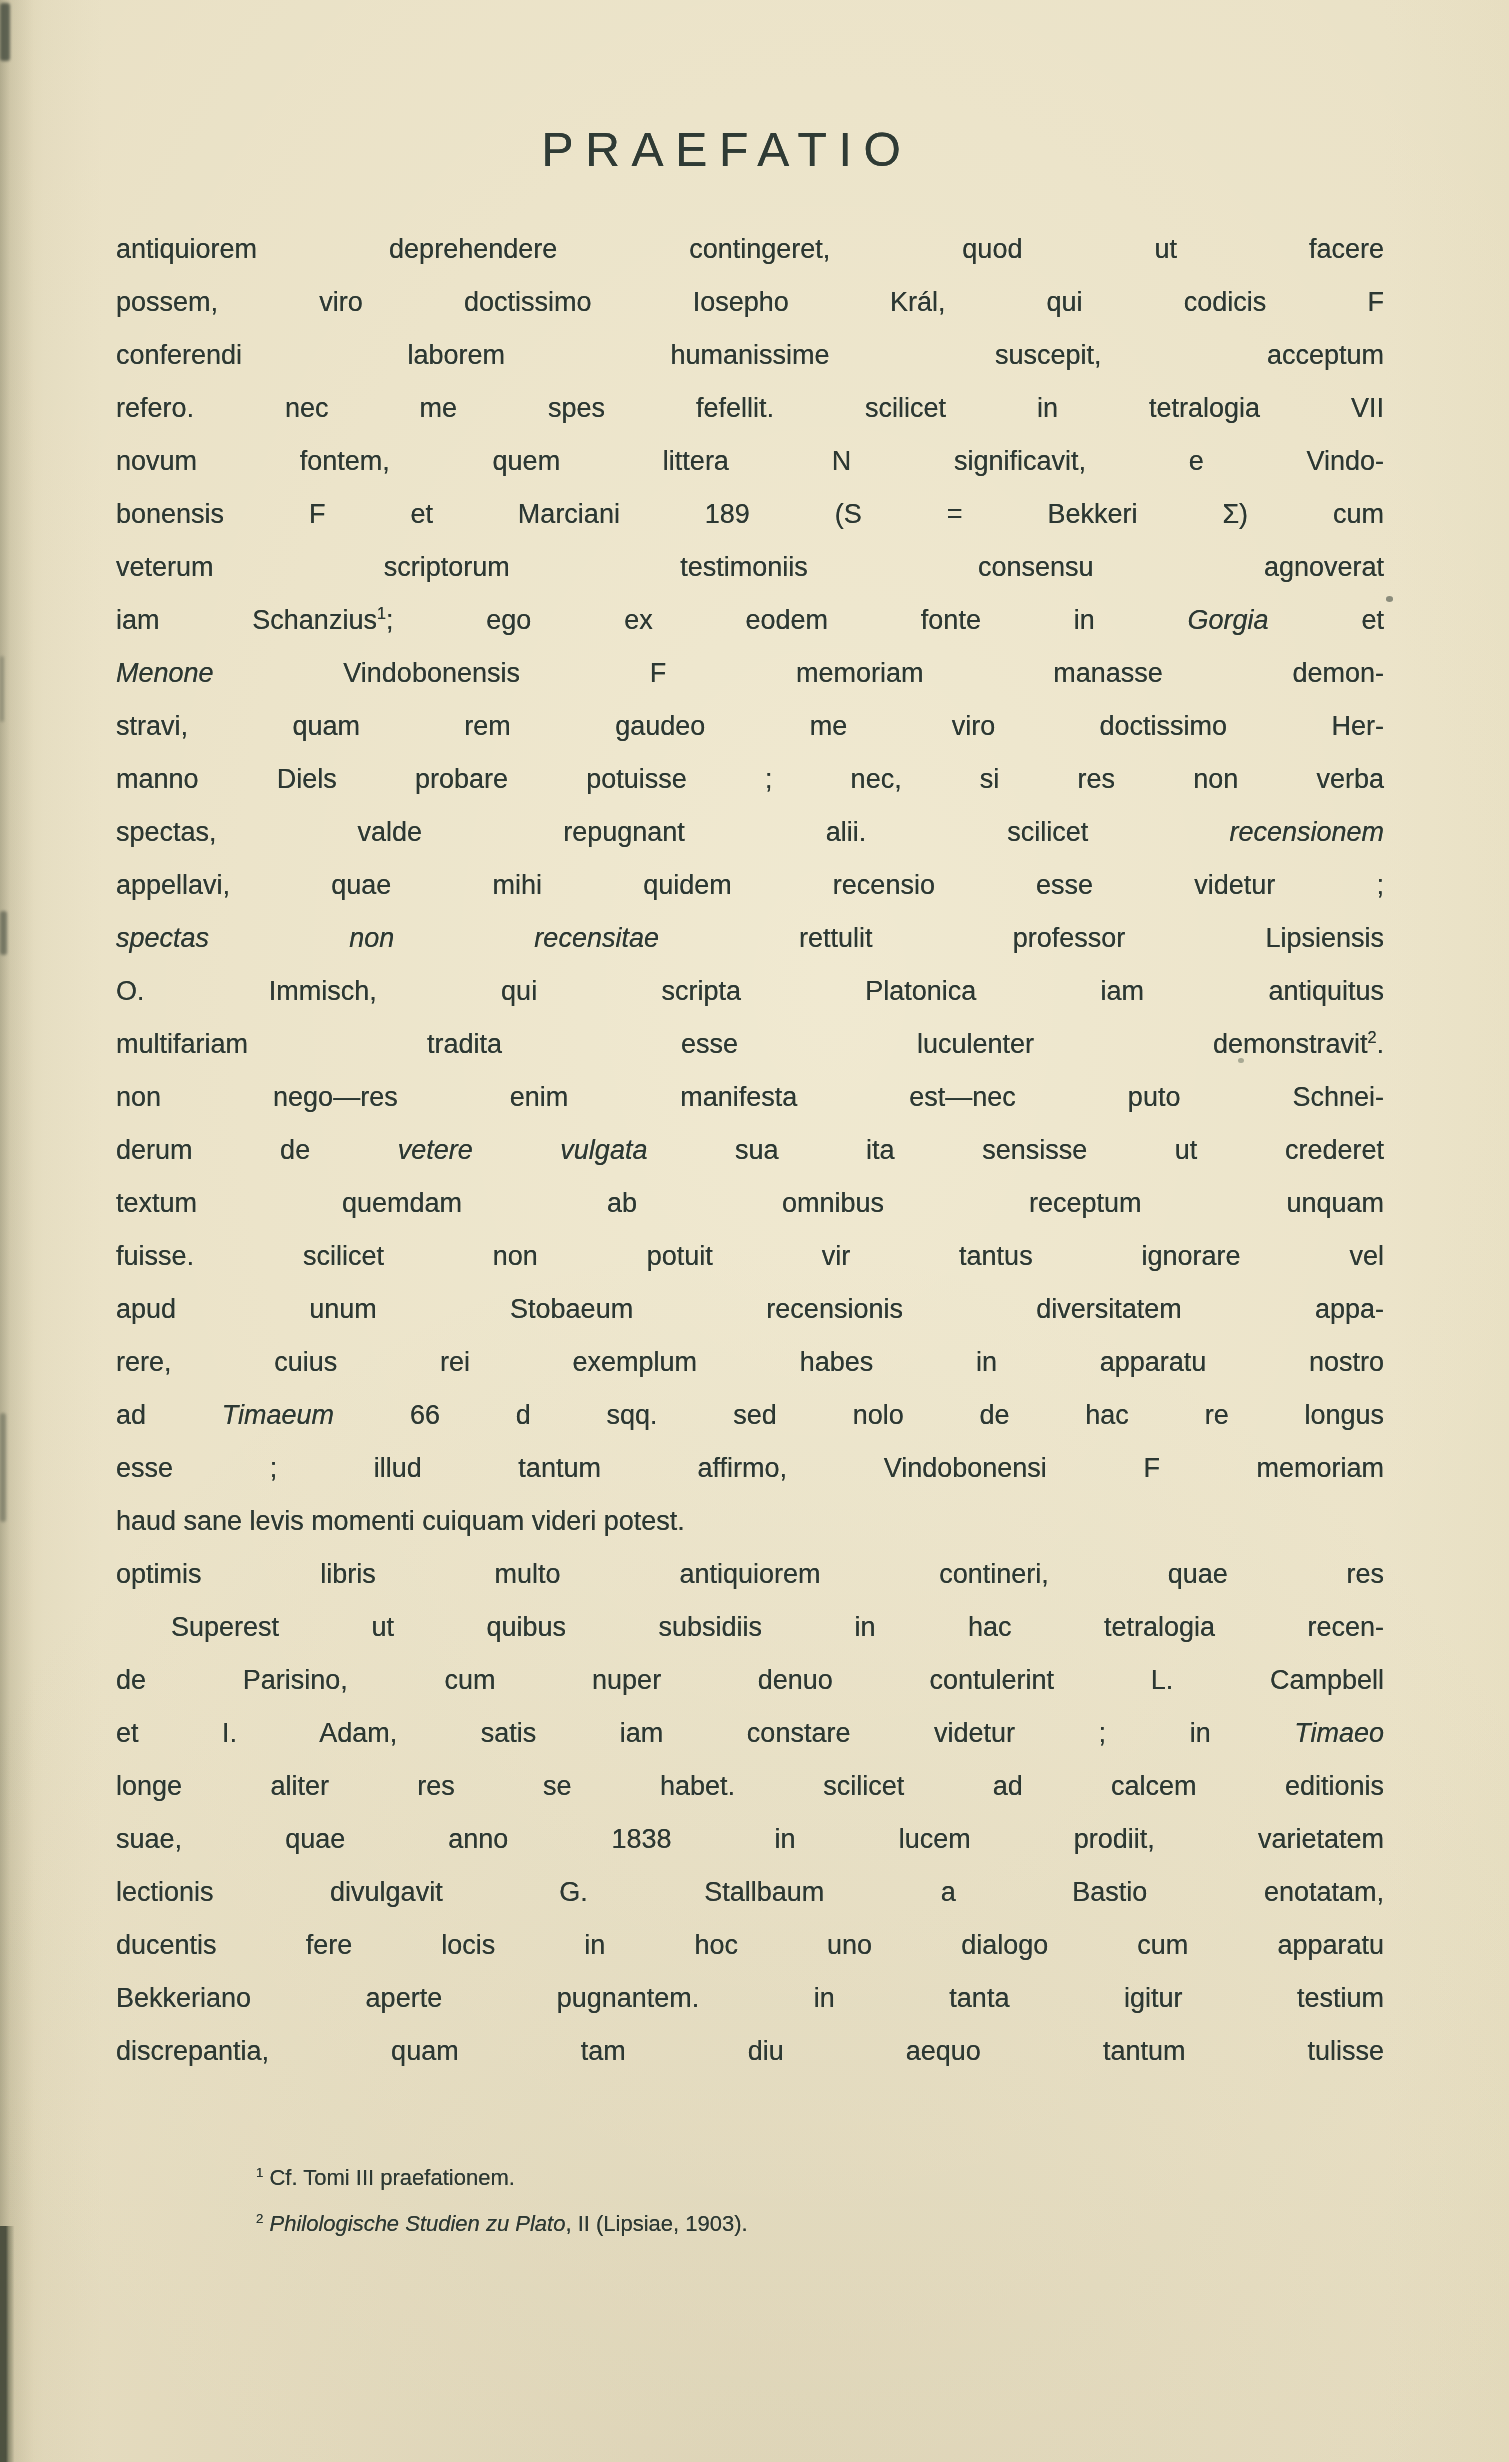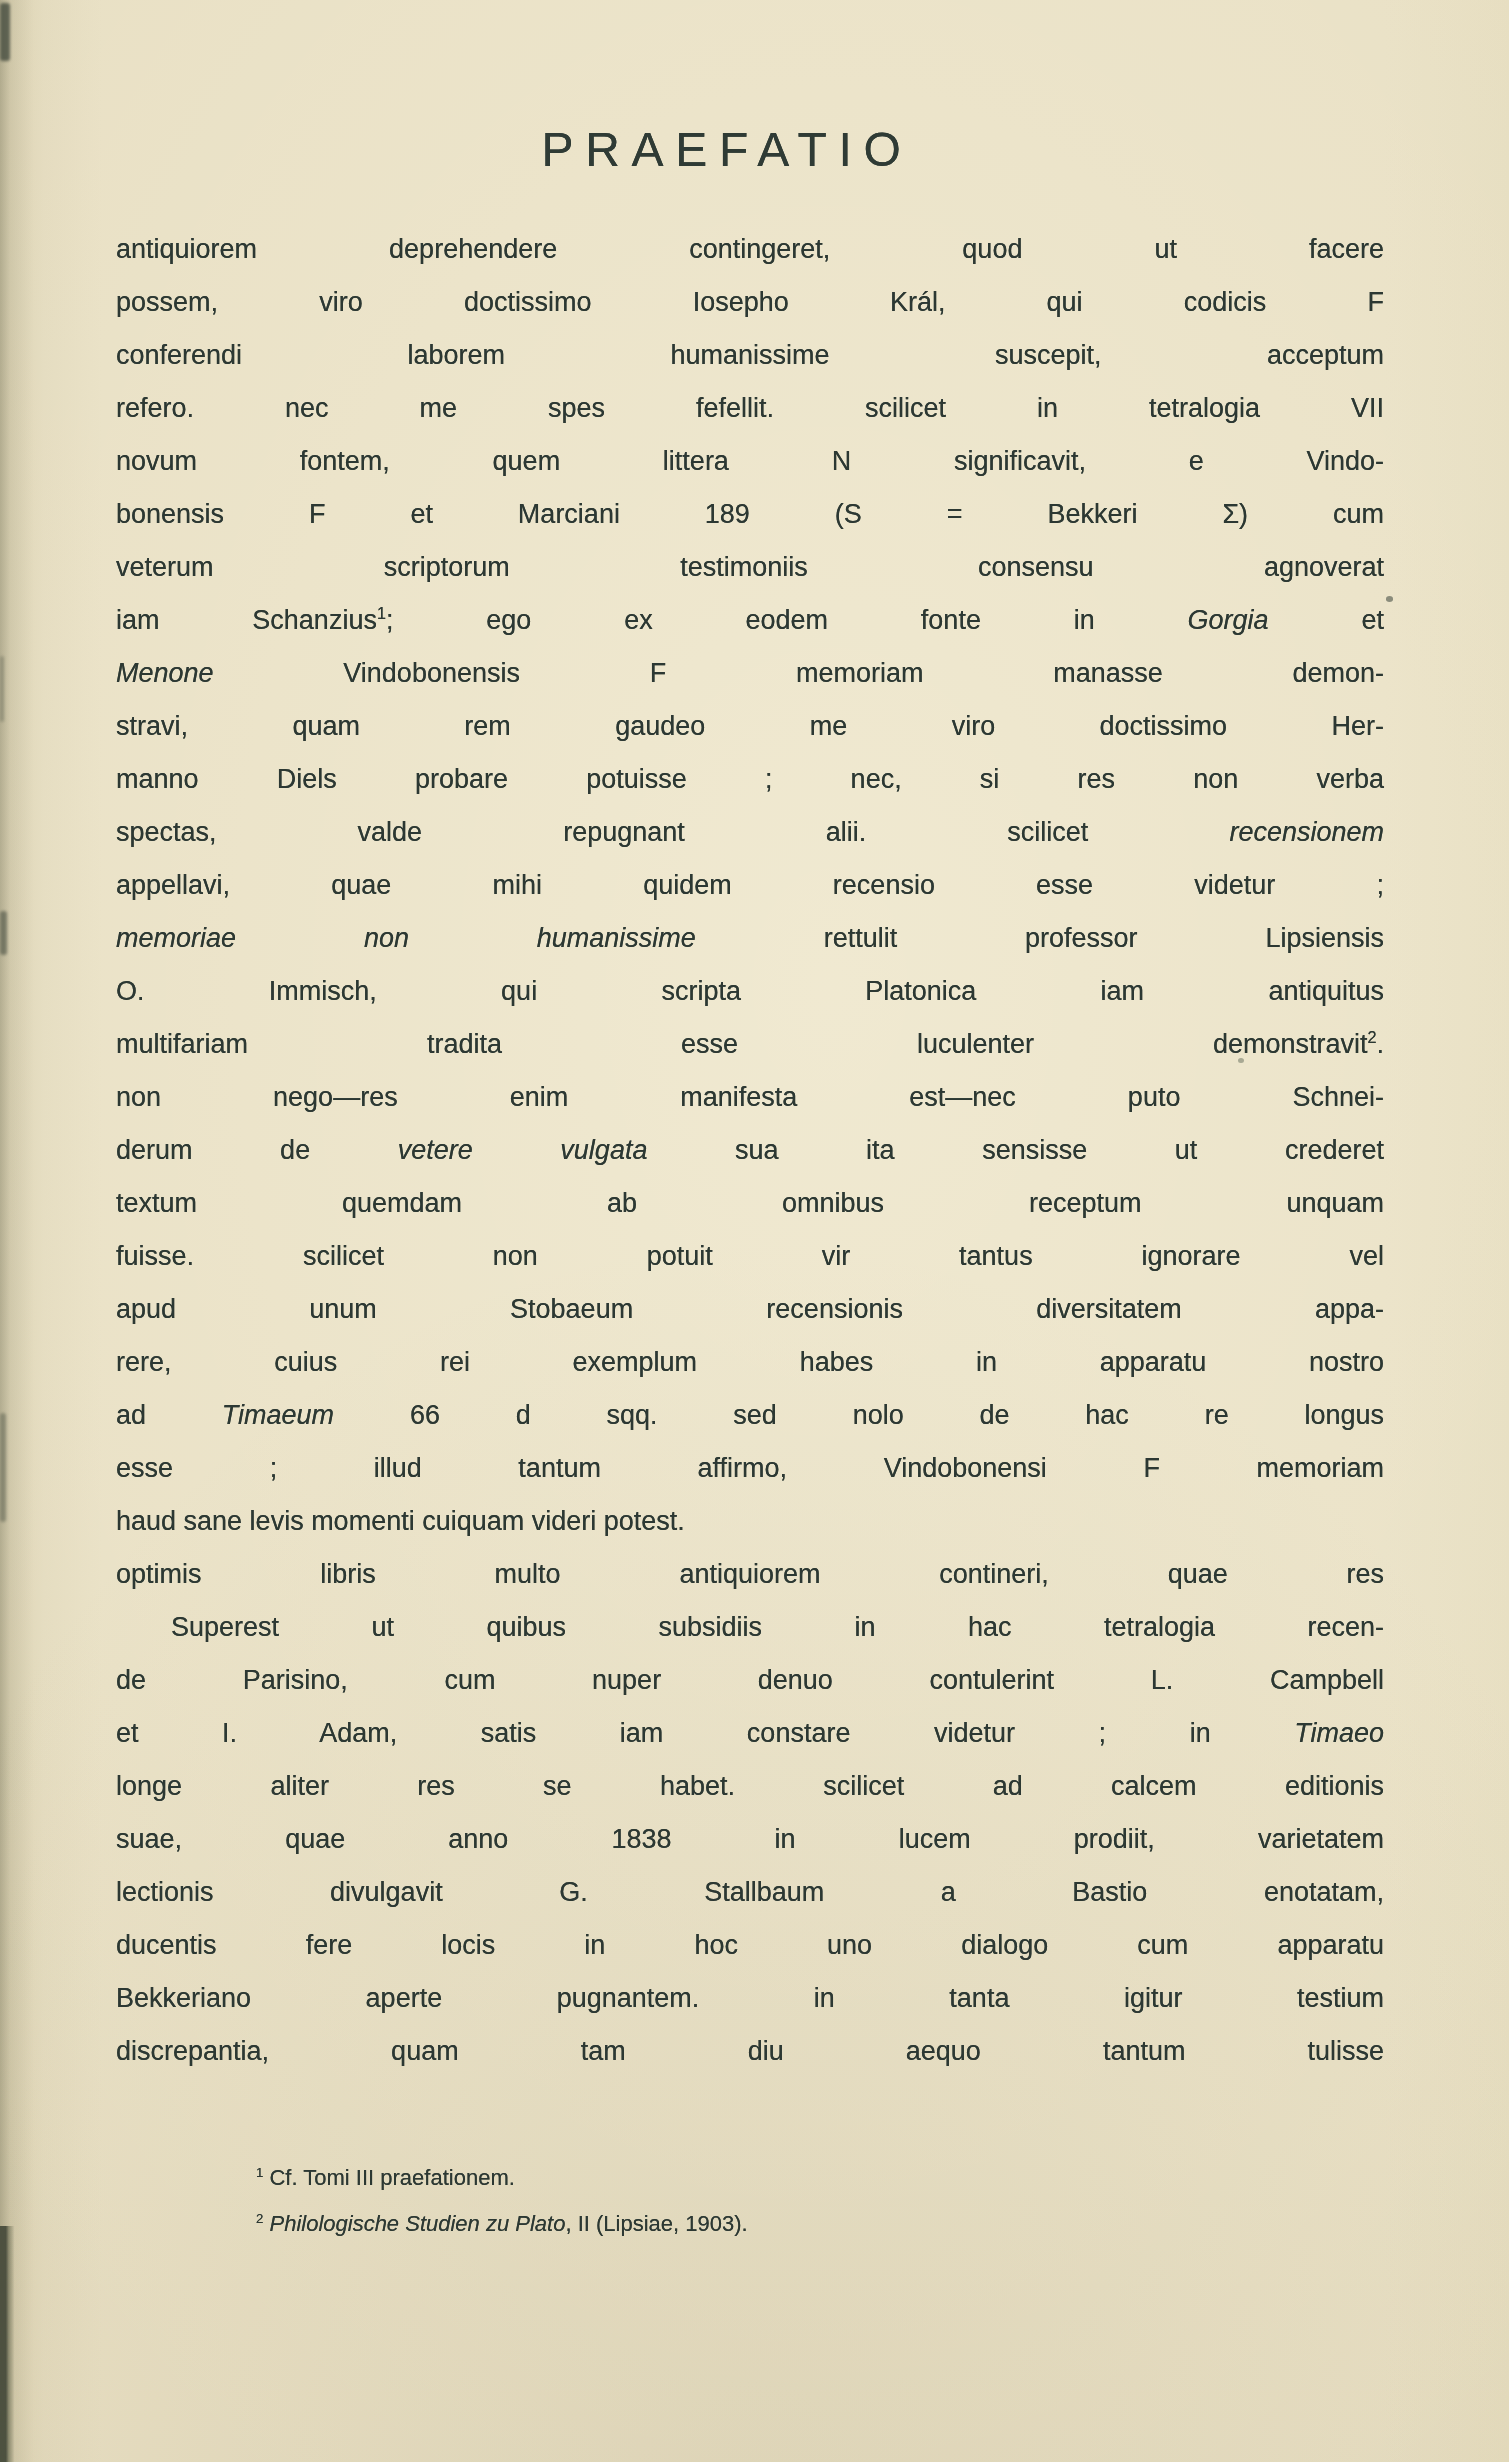--- a/index.html
+++ b/index.html
@@ -80,21 +80,21 @@
       <div class="line"><span>refero. nec me spes fefellit. scilicet in tetralogia VII</span></div>
       <div class="line"><span>novum fontem, quem littera N significavit, e Vindo-</span></div>
       <div class="line"><span>bonensis F et Marciani 189 (S = Bekkeri Σ) cum</span></div>
       <div class="line"><span>veterum scriptorum testimoniis consensu agnoverat</span></div>
       <div class="line"><span>iam Schanzius</span><span class="sup">1</span><span>; ego ex eodem fonte in </span><span class="it">Gorgia</span><span> et</span></div>
       <div class="line"><span class="it">Menone</span><span> Vindobonensis F memoriam manasse demon-</span></div>
       <div class="line"><span>stravi, quam rem gaudeo me viro doctissimo Her-</span></div>
       <div class="line"><span>manno Diels probare potuisse ; nec, si res non verba</span></div>
       <div class="line"><span>spectas, valde repugnant alii. scilicet </span><span class="it">recensionem</span></div>
       <div class="line"><span>appellavi, quae mihi quidem recensio esse videtur ;</span></div>
-      <div class="line"><span class="it">memoriae non humanissime</span><span> rettulit professor Lipsiensis</span></div>
+      <div class="line"><span class="it">spectas non recensitae</span><span> rettulit professor Lipsiensis</span></div>
       <div class="line"><span>O. Immisch, qui scripta Platonica iam antiquitus</span></div>
       <div class="line"><span>multifariam tradita esse luculenter demonstravit</span><span class="sup">2</span><span>.</span></div>
       <div class="line"><span>non nego—res enim manifesta est—nec puto Schnei-</span></div>
       <div class="line"><span>derum de </span><span class="it">vetere vulgata</span><span> sua ita sensisse ut crederet</span></div>
       <div class="line"><span>textum quemdam ab omnibus receptum unquam</span></div>
       <div class="line"><span>fuisse. scilicet non potuit vir tantus ignorare vel</span></div>
       <div class="line"><span>apud unum Stobaeum recensionis diversitatem appa-</span></div>
       <div class="line"><span>rere, cuius rei exemplum habes in apparatu nostro</span></div>
       <div class="line"><span>ad </span><span class="it">Timaeum</span><span> 66 d sqq. sed nolo de hac re longus</span></div>
       <div class="line"><span>esse ; illud tantum affirmo, Vindobonensi F memoriam</span></div>

